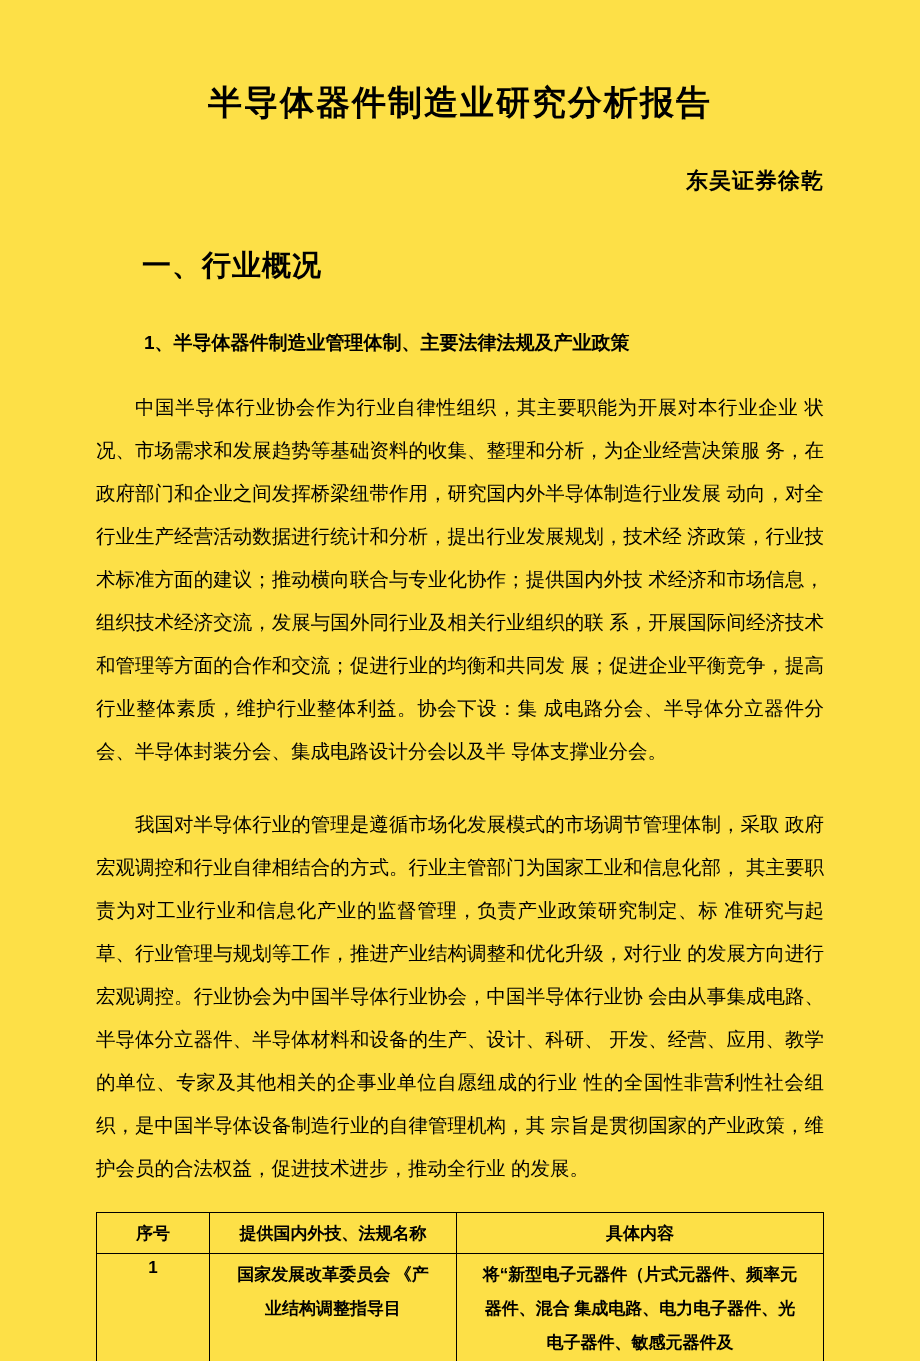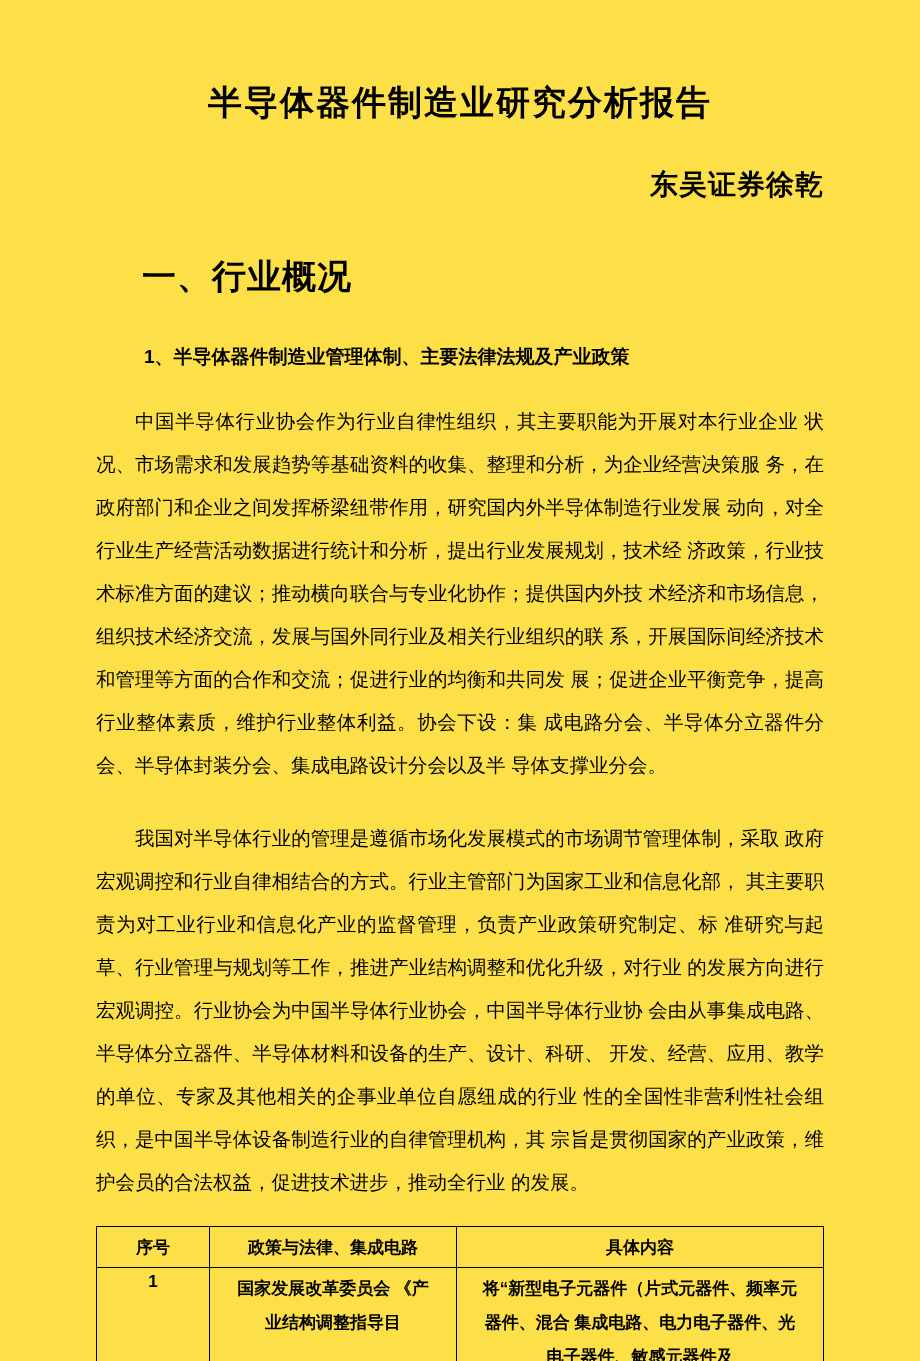--- a/index.html
+++ b/index.html
@@ -22,29 +22,29 @@
   .doc-title {
     margin: 18px 0 0 0;
     font-size: 34px;
     font-weight: 800;
     text-align: center;
     letter-spacing: 2px;
     line-height: 1.3;
   }
   .byline {
     margin-top: 42px;
-    font-size: 28px;
+    font-size: 22px;
     font-weight: 700;
     text-align: right;
     letter-spacing: 1px;
   }
   .section-heading {
     margin: 50px 0 0 0;
     padding-left: 46px;
-    font-size: 34px;
+    font-size: 29px;
     font-weight: 800;
     letter-spacing: 1px;
   }
   .subsection-heading {
     margin: 44px 0 0 0;
     padding-left: 48px;
     font-size: 19px;
     font-weight: 700;
   }
   .body-paragraph {
@@ -106,21 +106,21 @@
   <h3 class="subsection-heading">1、半导体器件制造业管理体制、主要法律法规及产业政策</h3>
 
   <p class="body-paragraph">中国半导体行业协会作为行业自律性组织，其主要职能为开展对本行业企业 状况、市场需求和发展趋势等基础资料的收集、整理和分析，为企业经营决策服 务，在政府部门和企业之间发挥桥梁纽带作用，研究国内外半导体制造行业发展 动向，对全行业生产经营活动数据进行统计和分析，提出行业发展规划，技术经 济政策，行业技术标准方面的建议；推动横向联合与专业化协作；提供国内外技 术经济和市场信息，组织技术经济交流，发展与国外同行业及相关行业组织的联 系，开展国际间经济技术和管理等方面的合作和交流；促进行业的均衡和共同发 展；促进企业平衡竞争，提高行业整体素质，维护行业整体利益。协会下设：集 成电路分会、半导体分立器件分会、半导体封装分会、集成电路设计分会以及半 导体支撑业分会。</p>
 
   <p class="body-paragraph">我国对半导体行业的管理是遵循市场化发展模式的市场调节管理体制，采取 政府宏观调控和行业自律相结合的方式。行业主管部门为国家工业和信息化部， 其主要职责为对工业行业和信息化产业的监督管理，负责产业政策研究制定、标 准研究与起草、行业管理与规划等工作，推进产业结构调整和优化升级，对行业 的发展方向进行宏观调控。行业协会为中国半导体行业协会，中国半导体行业协 会由从事集成电路、半导体分立器件、半导体材料和设备的生产、设计、科研、 开发、经营、应用、教学的单位、专家及其他相关的企事业单位自愿纽成的行业 性的全国性非营利性社会组织，是中国半导体设备制造行业的自律管理机构，其 宗旨是贯彻国家的产业政策，维护会员的合法权益，促进技术进步，推动全行业 的发展。</p>
 
   <table class="policy-table">
     <thead>
       <tr>
         <th class="col-no">序号</th>
-        <th class="col-name">政策与法律、集成电路</th>
+        <th class="col-name">提供国内外技、法规名称</th>
         <th class="col-content">具体内容</th>
       </tr>
     </thead>
     <tbody>
       <tr>
         <td class="cell-no">1</td>
         <td class="cell-name">国家发展改革委员会 《产业结构调整指导目</td>
         <td class="cell-content">将“新型电子元器件（片式元器件、频率元器件、混合 集成电路、电力电子器件、光电子器件、敏感元器件及</td>
       </tr>
     </tbody>

